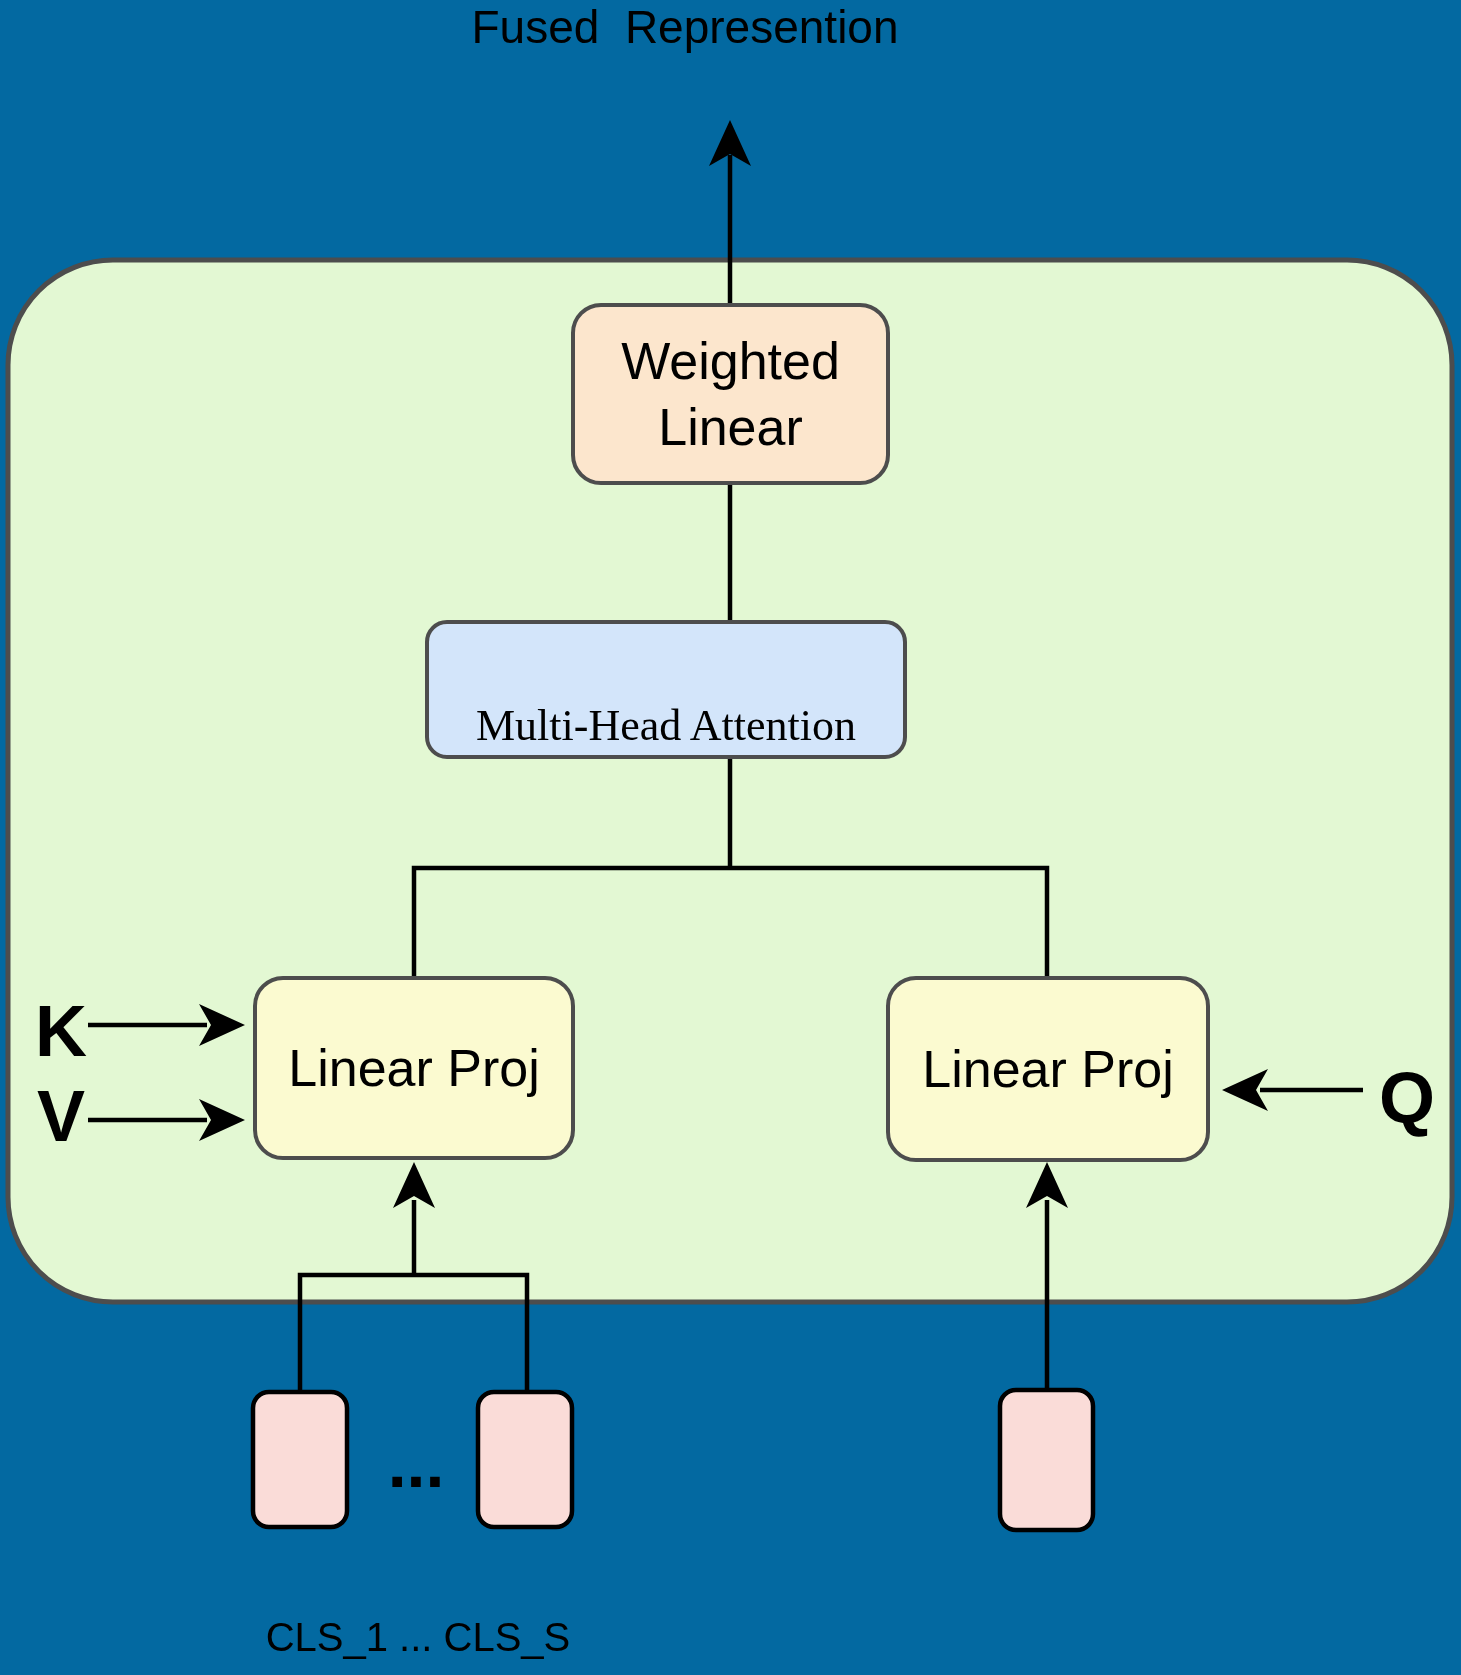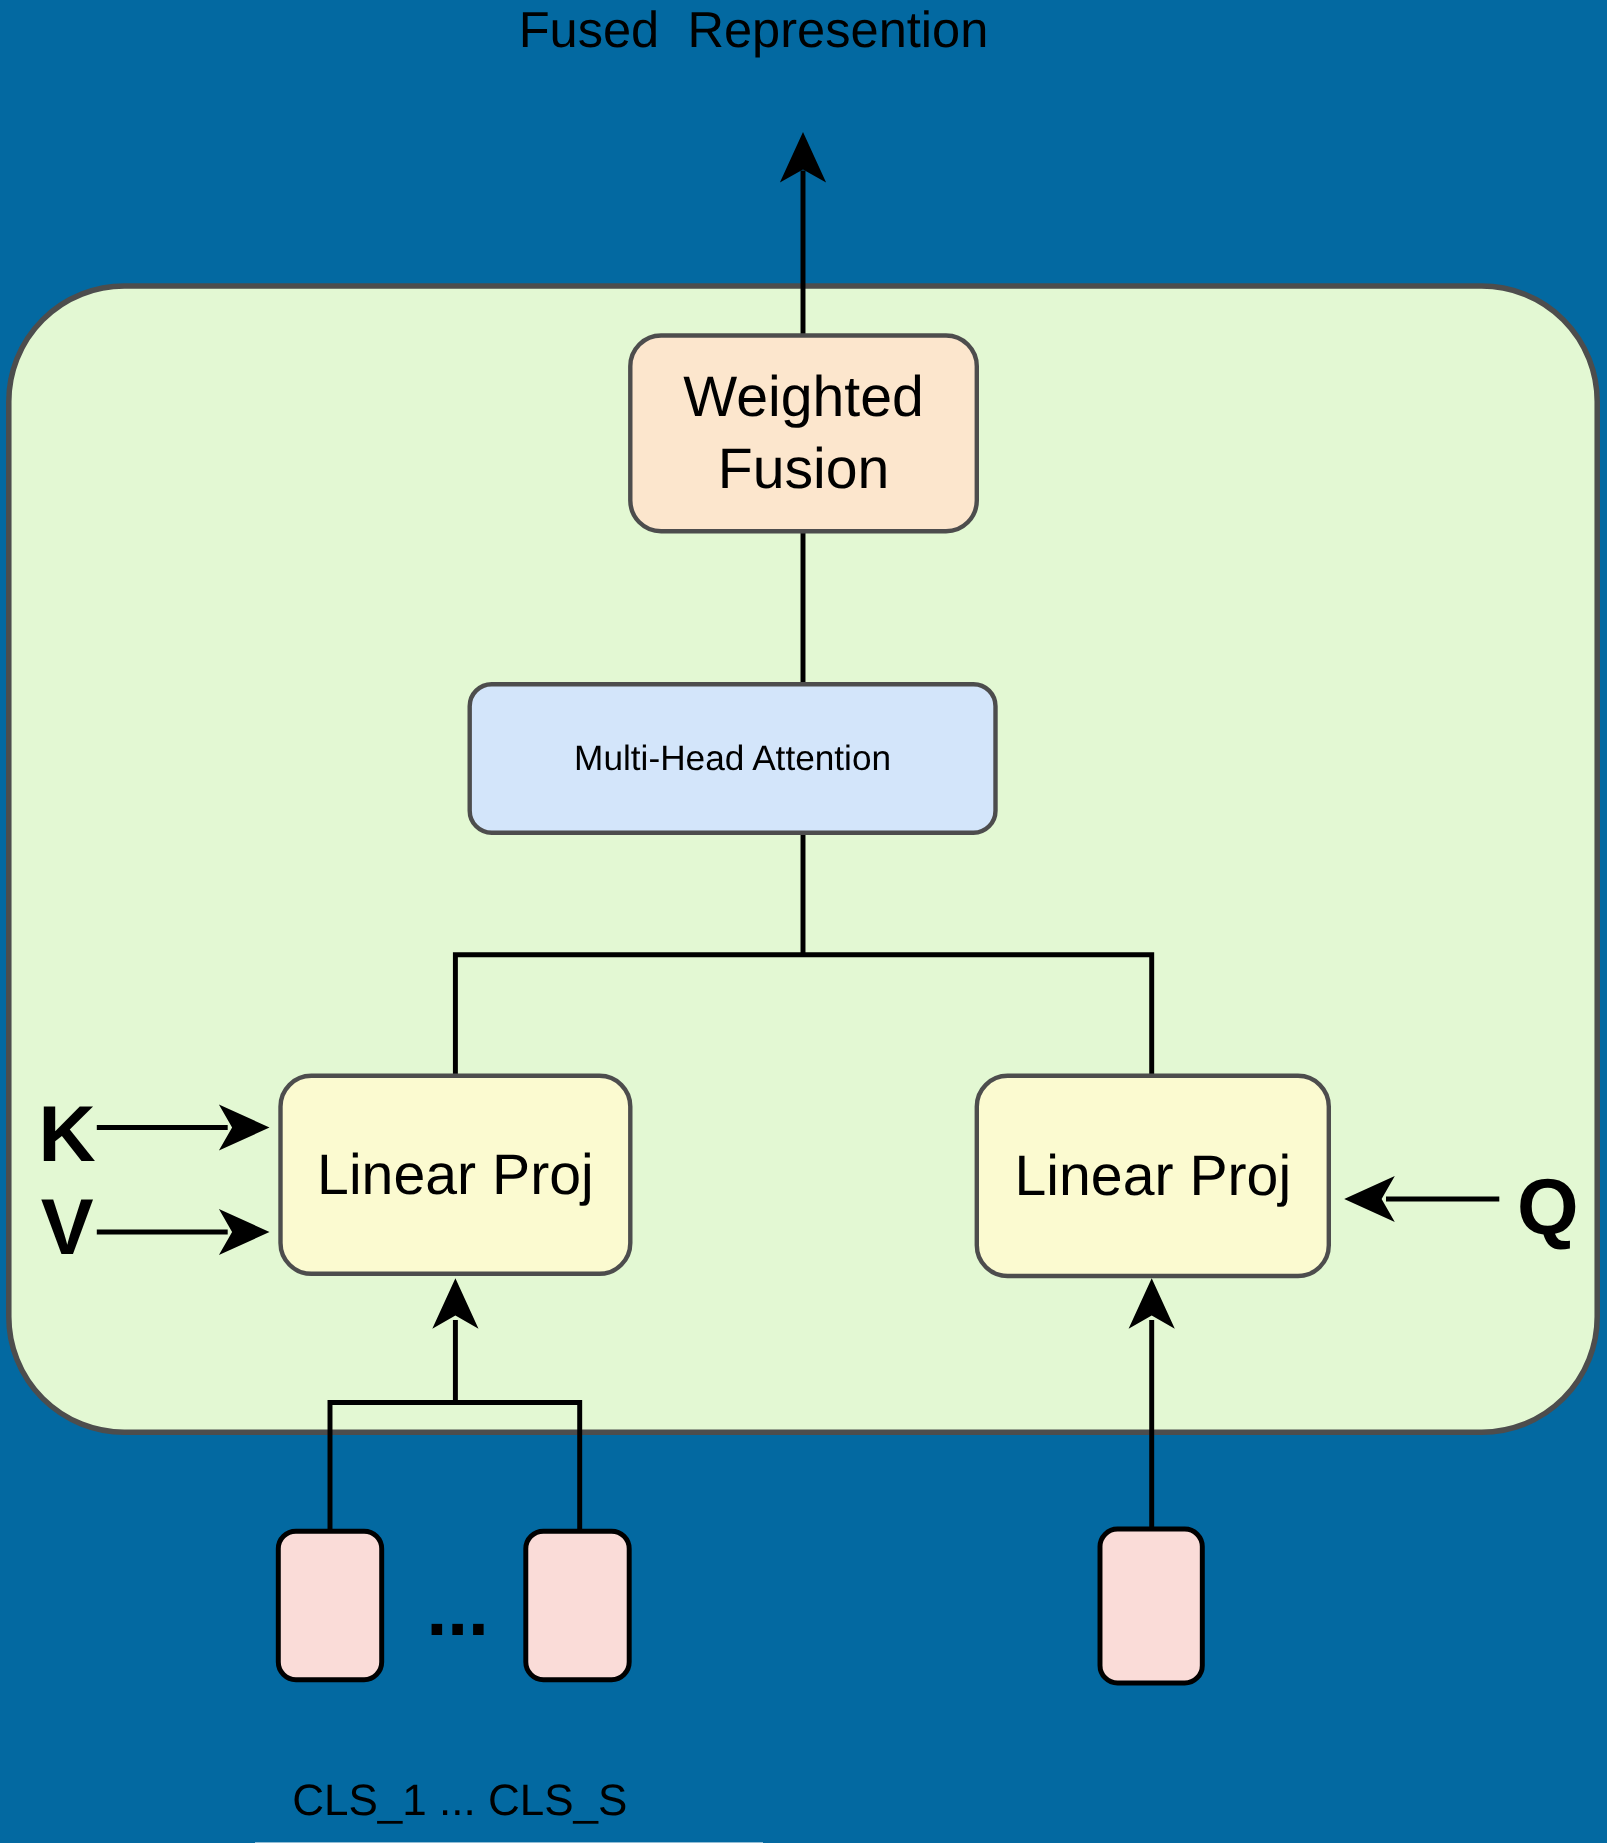--- a/index.html
+++ b/index.html
@@ -15,21 +15,21 @@
   #diagram-svg{position:absolute;left:0;top:0;width:1461px;height:1675px;}
   .lbl{
     position:absolute;
     display:flex;align-items:center;justify-content:center;
     text-align:center;
     color:#000;
     white-space:pre;
   }
   .title{left:300px;top:-4px;width:770px;height:62px;font-size:46px;line-height:62px;}
   .wf-label{left:573px;top:305px;width:315px;height:178px;flex-direction:column;font-size:52px;line-height:66px;text-align:right;}
-  .mha-label{left:427px;top:622px;width:478px;height:135px;font-size:32px;}
+  .mha-label{left:427px;top:658px;width:478px;height:135px;font-size:44px;font-family:Liberation Serif, serif;}
   .lp-left-label{left:255px;top:978px;width:318px;height:180px;font-size:52px;}
   .lp-right-label{left:888px;top:978px;width:320px;height:182px;font-size:52px;}
   .k-label{left:21px;top:991px;width:80px;height:80px;font-size:72px;font-weight:bold;}
   .v-label{left:21px;top:1076px;width:80px;height:80px;font-size:72px;font-weight:bold;}
   .q-label{left:1367px;top:1058px;width:80px;height:80px;font-size:72px;font-weight:bold;}
   .ellipsis{left:356px;top:1418px;width:120px;height:90px;font-size:68px;font-weight:bold;line-height:90px;display:block;text-align:center;}
   .cls-seq-label{left:118px;top:1606px;width:600px;height:62px;font-size:40px;}
   .cls-max-label{left:750px;top:1608px;width:600px;height:62px;font-size:52px;}
 </style>
 </head>
@@ -73,21 +73,21 @@
 
     <rect x="253" y="1392" width="94" height="135" rx="16" ry="16" fill="#fadcd8" stroke="#000" stroke-width="4.5"></rect>
     <rect x="478" y="1392" width="94" height="135" rx="16" ry="16" fill="#fadcd8" stroke="#000" stroke-width="4.5"></rect>
     <rect x="1000" y="1390" width="93" height="140" rx="16" ry="16" fill="#fadcd8" stroke="#000" stroke-width="4.5"></rect>
   </svg>
 
   <div class="lbl title">Fused  Represention</div>
 
   <div class="lbl wf-label">
     <span>Weighted</span>
-    <span>Fusion</span>
+    <span>Linear</span>
   </div>
 
   <div class="lbl mha-label">Multi-Head Attention</div>
 
   <div class="lbl lp-left-label">Linear Proj</div>
 
   <div class="lbl lp-right-label">Linear Proj</div>
 
   <div class="lbl k-label">K</div>
 

